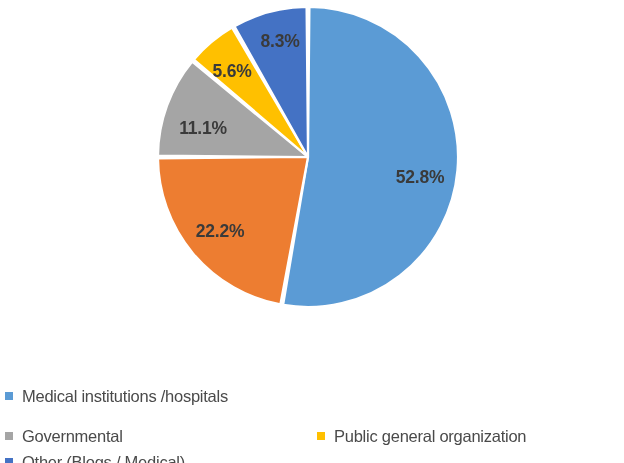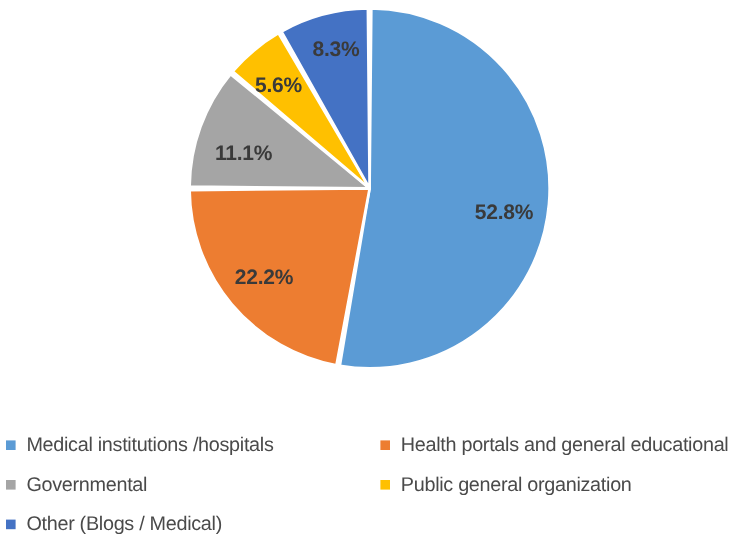--- a/index.html
+++ b/index.html
@@ -63,23 +63,24 @@
     top: 355px;
     width: 624px;
     height: 108px;
   }
 
   .legend-row {
     position: absolute;
     left: 0;
     width: 576px;
     height: 32px;
+    margin-top: 25px;
   }
   .legend-row.r0 { top: 0px; }
-  .legend-row.r1 { top: 33px; padding-left: 13px; }
+  .legend-row.r1 { top: 40px; padding-left: 13px; }
   .legend-row.r2 { top: 66px; }
 
   .legend-item {
     position: absolute;
     top: 0;
     height: 32px;
     display: flex;
     align-items: center;
   }
   .legend-item.col0 { left: 5px; }
@@ -125,24 +126,20 @@
     </svg>
   </div>
 
   <div id="legend">
 
     <div class="legend-row r0">
       <div class="legend-item col0">
         <span class="legend-swatch" style="background-color: rgb(91, 155, 213);"></span>
         <span class="legend-text">Medical institutions /hospitals</span>
       </div>
-      <div class="legend-item col1">
-        <span class="legend-swatch" style="background-color: rgb(237, 125, 49);"></span>
-        <span class="legend-text">Health portals and general educational</span>
-      </div>
     </div>
 
     <div class="legend-row r1">
       <div class="legend-item col0">
         <span class="legend-swatch" style="background-color: rgb(165, 165, 165);"></span>
         <span class="legend-text">Governmental</span>
       </div>
       <div class="legend-item col1">
         <span class="legend-swatch" style="background-color: rgb(255, 192, 0);"></span>
         <span class="legend-text">Public general organization</span>

